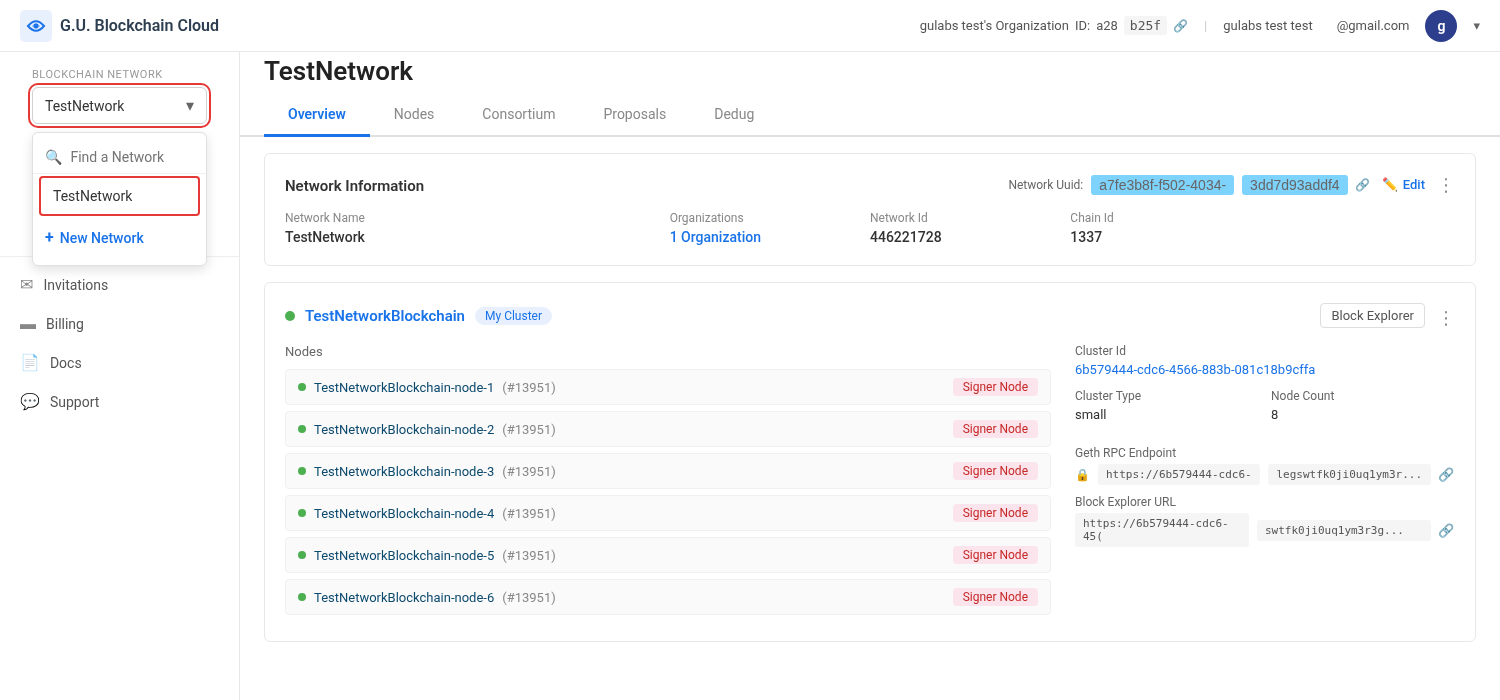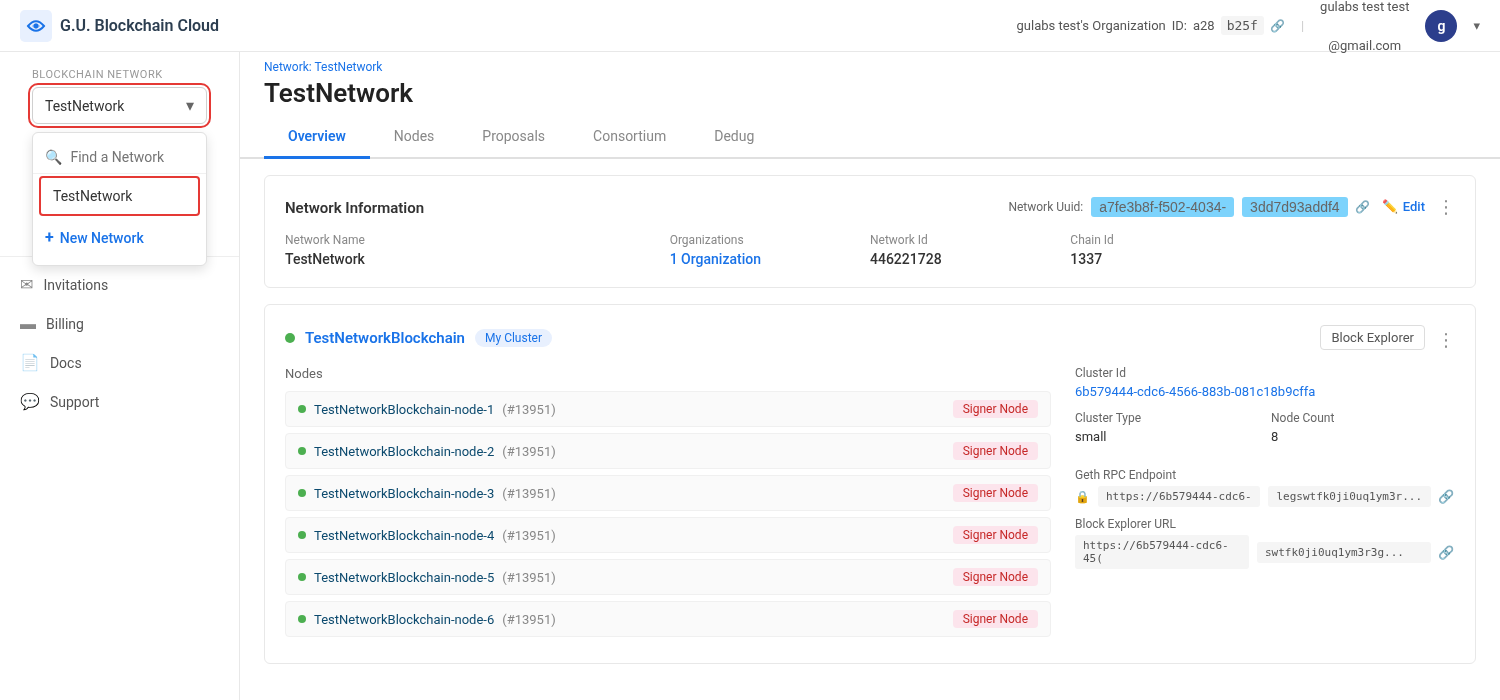--- a/index.html
+++ b/index.html
@@ -10,21 +10,21 @@
       display: flex; align-items: center; justify-content: space-between;
       padding: 0 20px; height: 52px; background: #fff;
       border-bottom: 1px solid #e8e8e8; position: relative; z-index: 100;
     }
     .header-logo { display: flex; align-items: center; gap: 8px; }
     .header-logo-icon { width: 32px; height: 32px; }
     .header-logo-text { font-size: 16px; font-weight: 600; color: #2c3e50; }
     .header-right { display: flex; align-items: center; gap: 16px; color: #555; font-size: 13px; }
     .header-org { display: flex; align-items: center; gap: 6px; }
     .header-divider { color: #ccc; }
-    .header-user { display: flex; align-items: center; gap: 24px; flex-direction: column; }
+    .header-user { display: flex; align-items: center; gap: 24px; }
     .header-avatar {
       width: 32px; height: 32px; border-radius: 50%; background: #2c3e8c;
       color: #fff; display: flex; align-items: center; justify-content: center;
       font-size: 14px; font-weight: 600;
     }
     .link-icon { color: #888; font-size: 12px; cursor: pointer; }
 
     
     .main-layout { display: flex; height: calc(700px - 52px); }
 
@@ -220,31 +220,27 @@
         <span>Docs</span>
       </div>
       <div class="sidebar-nav-item">
         <span class="nav-icon">💬</span>
         <span>Support</span>
       </div>
     </nav>
   </div>
 
   <div class="content">
-    <div class="breadcrumb">
-      <span>Network:</span>
-      <span style="color:#1a73e8;">TestNetwork</span>
-    </div>
     <div class="page-title">TestNetwork</div>
 
     <div class="tabs">
       <div class="tab active">Overview</div>
       <div class="tab">Nodes</div>
+      <div class="tab">Consortium</div>
       <div class="tab">Proposals</div>
-      <div class="tab">Consortium</div>
       <div class="tab">Dedug</div>
     </div>
 
     <div class="card">
       <div class="card-header">
         <span class="card-title">Network Information</span>
         <div style="display:flex;align-items:center;gap:12px;">
           <div class="network-uuid">
             <span>Network Uuid:</span>
             <span class="uuid-val">a7fe3b8f-f502-4034-</span>

